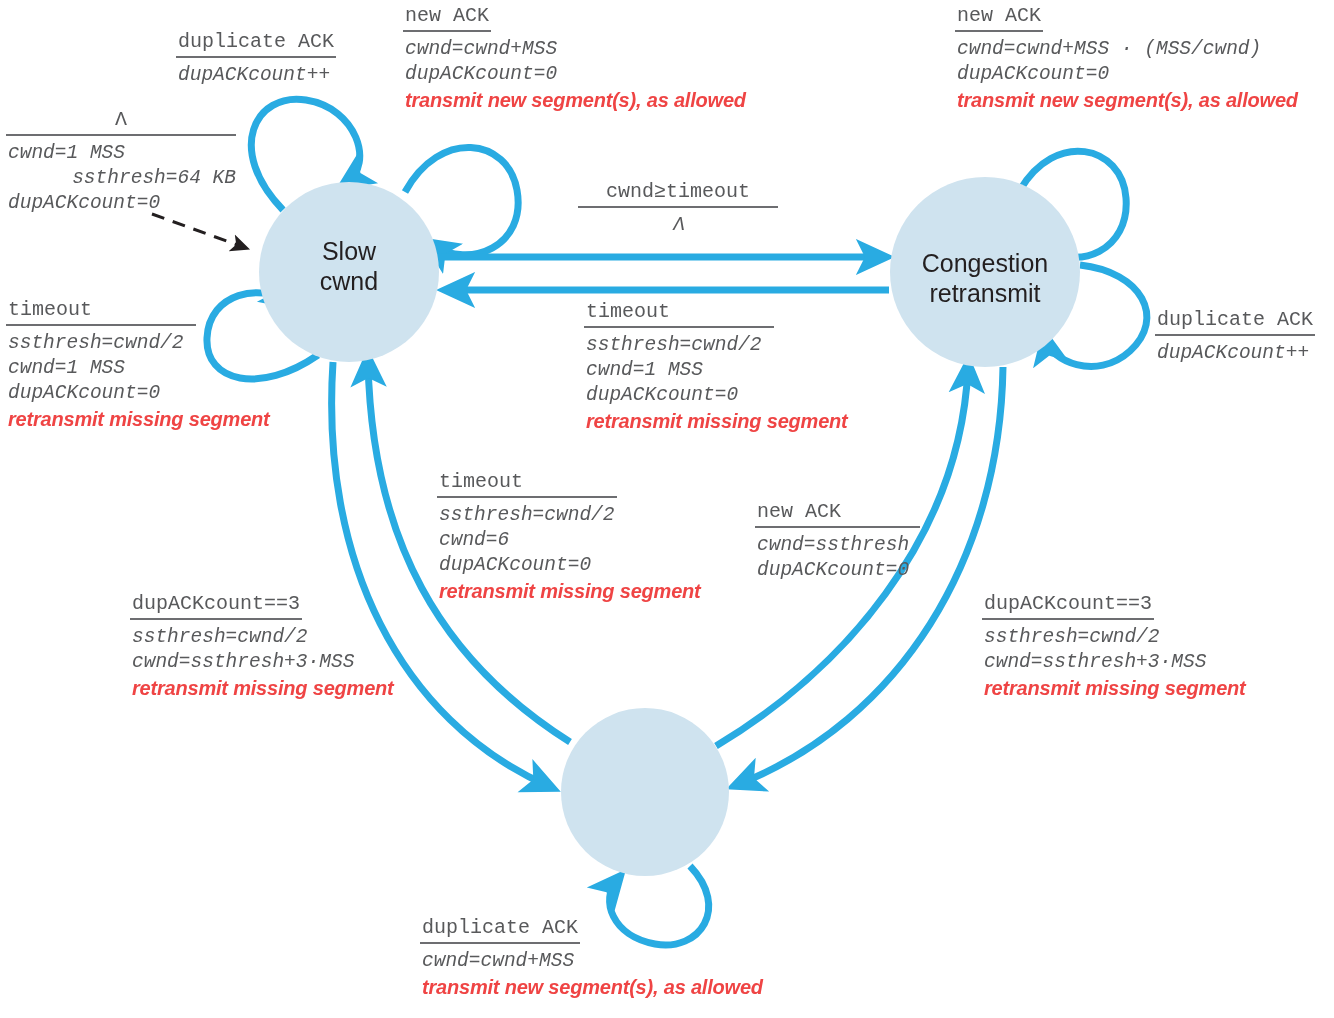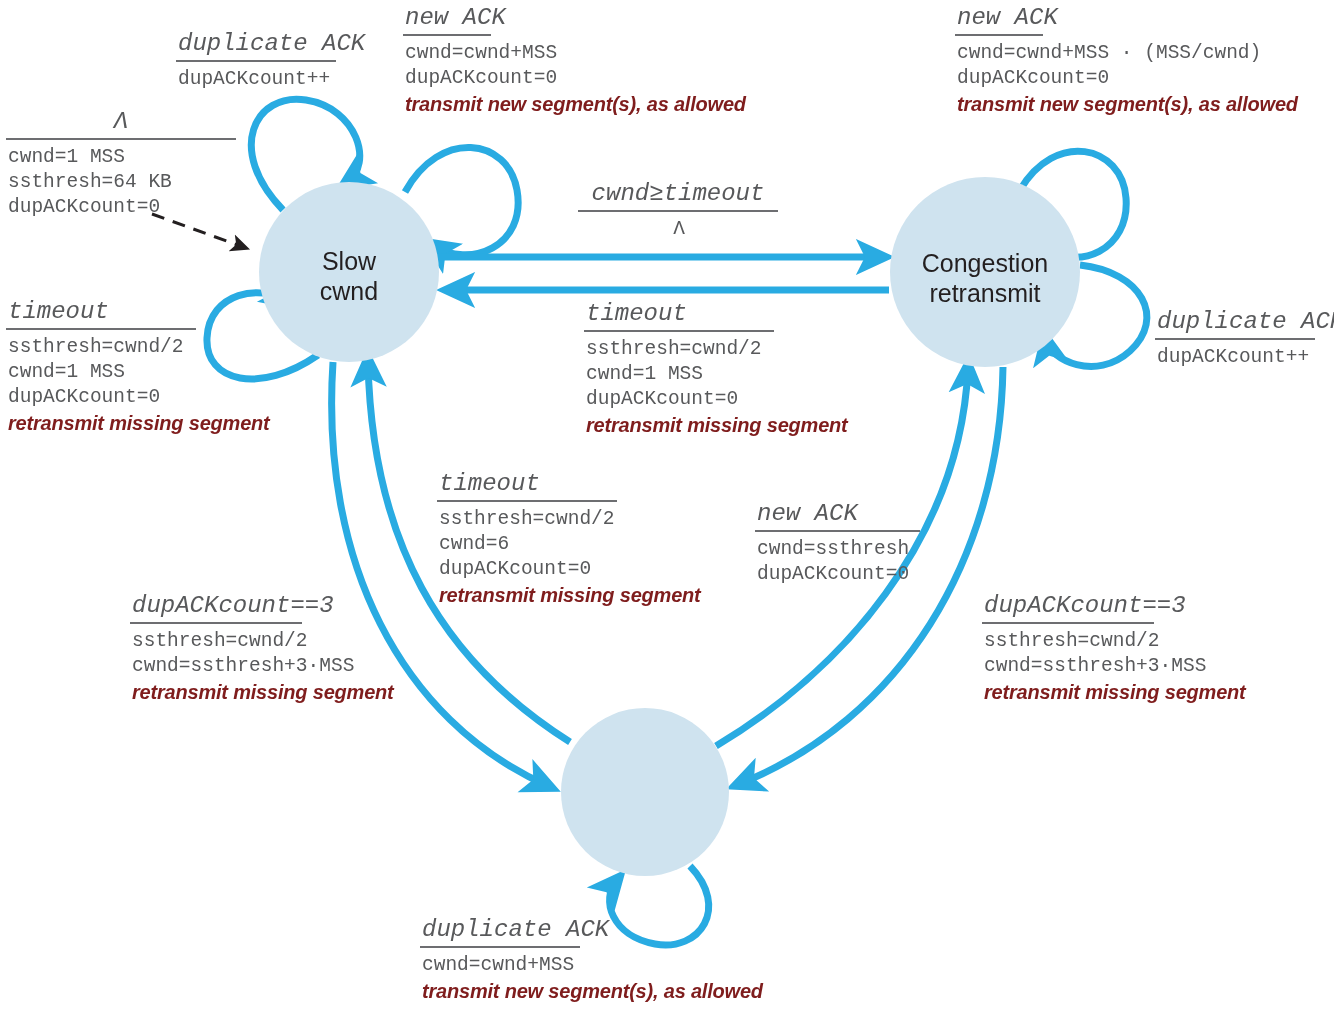--- a/index.html
+++ b/index.html
@@ -6,27 +6,27 @@
   body{width:1334px;height:1018px;position:relative;overflow:hidden;
        font-family:"Liberation Sans",sans-serif;}
   #stage{position:absolute;left:0;top:0;width:1334px;height:1018px;}
   svg#edges{position:absolute;left:0;top:0;width:1334px;height:1018px;}
 
   .node-label{position:absolute;text-align:center;color:#231f20;
       font-family:"Liberation Sans",sans-serif;font-size:25px;line-height:30px;
       font-weight:400;pointer-events:none;}
 
   .lbl{position:absolute;white-space:nowrap;}
-  .lbl .cond{font-family:"Liberation Mono",monospace;font-size:24px;
-      color:#58595b;letter-spacing:0px;padding:0 2px 2px 2px;display:inline-block;font-style:italic;}
+  .lbl .cond{font-family:"Liberation Mono",monospace;font-size:20px;
+      color:#58595b;letter-spacing:0px;padding:0 2px 2px 2px;display:inline-block;}
   .lbl .rule{border-bottom:2px solid #6d6e71;height:0;margin:1px 0 5px 0;}
   .lbl .act{font-family:"Liberation Mono",monospace;font-size:19.5px;
-      color:#58595b;line-height:25px;padding-left:2px;}
+      color:#58595b;line-height:25px;padding-left:2px;font-style:italic;}
   .lbl .ital{font-family:"Liberation Sans",sans-serif;font-style:italic;
-      font-weight:bold;font-size:20px;color:#7f1d1d;line-height:26px;padding-left:2px;
+      font-weight:bold;font-size:20px;color:#ef4444;line-height:26px;padding-left:2px;
       letter-spacing:-0.2px;}
   .lbl.ctr .cond{display:block;text-align:center;}
   .lbl.ctr .act{text-align:center;}
 </style>
 </head>
 <body>
 
 <div id="stage">
 
   <svg id="edges" viewBox="0 0 1334 1018">
@@ -66,36 +66,36 @@
       <path d="M 690,866 C 730,908 700,952 655,944 C 612,936 600,900 617,880" marker-end="url(#ah)"></path>
     </g>
 
     <path d="M 152,214 L 243,247" stroke="#231f20" stroke-width="3" fill="none" stroke-dasharray="13,9" marker-end="url(#ahk)"></path>
 
     <circle cx="349" cy="272" r="90" fill="#cfe3ef"></circle>
     <circle cx="985" cy="272" r="95" fill="#cfe3ef"></circle>
     <circle cx="645" cy="792" r="84" fill="#cfe3ef"></circle>
   </svg>
 
-  <div class="node-label" style="left:249px;top:246px;width:200px;text-align:center;">
+  <div class="node-label" style="left:249px;top:236px;width:200px;text-align:center;">
     <div>Slow</div>
     <div>cwnd</div>
   </div>
 
   <div class="node-label" style="left:865px;top:248px;width:240px;">
     <div>Congestion</div>
     <div>retransmit</div>
   </div>
 
 
   <div class="lbl ctr" style="left:6px;top:108px;width:230px;">
     <span class="cond">Λ</span>
     <div class="rule" style="width: 230px;"></div>
     <div class="act" style="text-align:left">cwnd=1 MSS</div>
-    <div class="act" style="text-align:left">ssthresh=64 KB</div>
+    <div class="act" style="text-align:right">ssthresh=64 KB</div>
     <div class="act" style="text-align:left">dupACKcount=0</div>
   </div>
 
   <div class="lbl" style="left:176px;top:30px;">
     <span class="cond">duplicate ACK</span>
     <div class="rule" style="width: 160px;"></div>
     <div class="act">dupACKcount++</div>
   </div>
 
   <div class="lbl" style="left:403px;top:4px;">

